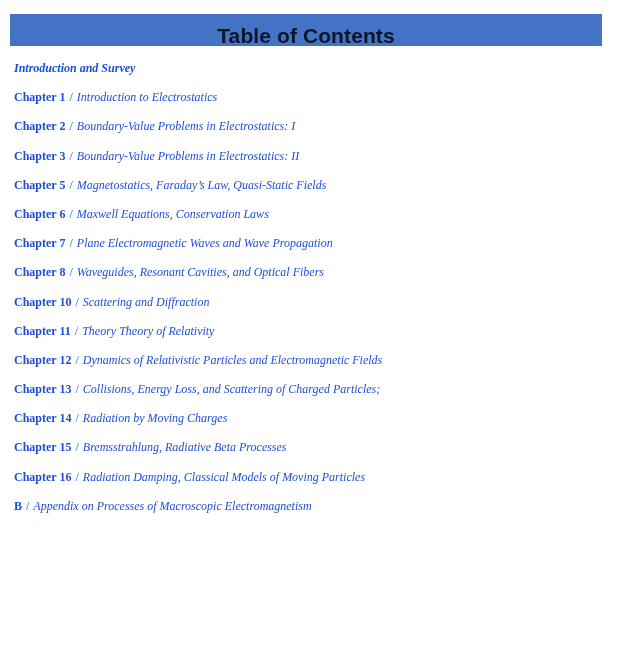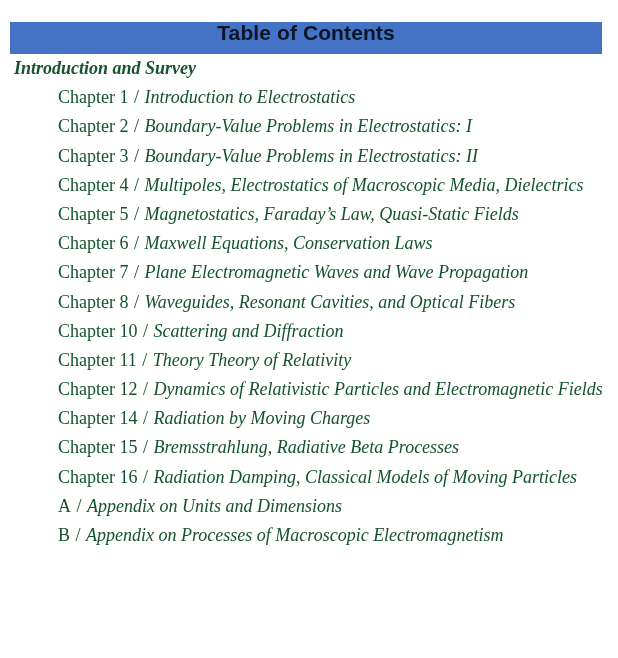--- a/index.html
+++ b/index.html
@@ -25,23 +25,22 @@
 
   
   .toc-header {
     position: absolute;
     left: 10px;
     top: 14px;
     width: 592px;
     height: 32px;
     background: #4472C4;
     display: flex;
-    align-items: flex-start;
+    align-items: flex-end;
     justify-content: center;
-    margin-top: 8px;
   }
   .toc-header-title {
     font-family: "Liberation Sans", "DejaVu Sans", sans-serif;
     font-weight: bold;
     font-size: 21px;
     line-height: 1;
     color: #0d1626;
     letter-spacing: 0.1px;
     white-space: nowrap;
   }
@@ -51,36 +50,35 @@
     position: absolute;
     left: 14px;
     top: 54px;
     width: 592px;
   }
 
   .toc-entry {
     height: 29.2px;
     display: block;
     white-space: nowrap;
-    font-size: 18px;
-    color: #14532d;
+    font-size: 12px;
+    color: #1d4ed8;
     line-height: 29.2px;
   }
 
   
   .toc-entry.part .entry-label {
     font-weight: bold;
     font-style: italic;
   }
 
   
   .entry-num {
-    font-weight: normal;
+    font-weight: bold;
     font-style: normal;
-    margin-left: 44px;
   }
   .entry-sep {
     font-weight: normal;
     font-style: normal;
     padding: 0 1px;
   }
   .entry-title {
     font-style: italic;
     font-weight: normal;
   }
@@ -97,29 +95,28 @@
 
   <div class="toc-header">
     <span class="toc-header-title">Table of Contents</span>
   </div>
 
   <div class="toc-body">
       <div class="toc-entry part"><span class="entry-label">Introduction and Survey</span></div>
       <div class="toc-entry chapter"><span class="entry-num">Chapter 1</span><span class="entry-sep"> / </span><span class="entry-title">Introduction to Electrostatics</span></div>
       <div class="toc-entry chapter"><span class="entry-num">Chapter 2</span><span class="entry-sep"> / </span><span class="entry-title">Boundary-Value Problems in Electrostatics: I</span></div>
       <div class="toc-entry chapter"><span class="entry-num">Chapter 3</span><span class="entry-sep"> / </span><span class="entry-title">Boundary-Value Problems in Electrostatics: II</span></div>
-      <div class="toc-entry chapter"><span class="entry-num">Chapter 4</span><span class="entry-sep"> / </span><span class="entry-title">Multipoles, Electrostatics of Macroscopic Media, Dielectrics</span></div>
       <div class="toc-entry chapter"><span class="entry-num">Chapter 5</span><span class="entry-sep"> / </span><span class="entry-title">Magnetostatics, Faraday’s Law, Quasi-Static Fields</span></div>
       <div class="toc-entry chapter"><span class="entry-num">Chapter 6</span><span class="entry-sep"> / </span><span class="entry-title">Maxwell Equations, Conservation Laws</span></div>
       <div class="toc-entry chapter"><span class="entry-num">Chapter 7</span><span class="entry-sep"> / </span><span class="entry-title">Plane Electromagnetic Waves and Wave Propagation</span></div>
       <div class="toc-entry chapter"><span class="entry-num">Chapter 8</span><span class="entry-sep"> / </span><span class="entry-title">Waveguides, Resonant Cavities, and Optical Fibers</span></div>
       <div class="toc-entry chapter"><span class="entry-num">Chapter 10</span><span class="entry-sep"> / </span><span class="entry-title">Scattering and Diffraction</span></div>
       <div class="toc-entry chapter"><span class="entry-num">Chapter 11</span><span class="entry-sep"> / </span><span class="entry-title">Theory Theory of Relativity</span></div>
       <div class="toc-entry chapter"><span class="entry-num">Chapter 12</span><span class="entry-sep"> / </span><span class="entry-title">Dynamics of Relativistic Particles and Electromagnetic Fields</span></div>
+      <div class="toc-entry chapter"><span class="entry-num">Chapter 13</span><span class="entry-sep"> / </span><span class="entry-title">Collisions, Energy Loss, and Scattering of Charged Particles;</span></div>
       <div class="toc-entry chapter"><span class="entry-num">Chapter 14</span><span class="entry-sep"> / </span><span class="entry-title">Radiation by Moving Charges</span></div>
       <div class="toc-entry chapter"><span class="entry-num">Chapter 15</span><span class="entry-sep"> / </span><span class="entry-title">Bremsstrahlung, Radiative Beta Processes</span></div>
       <div class="toc-entry chapter"><span class="entry-num">Chapter 16</span><span class="entry-sep"> / </span><span class="entry-title">Radiation Damping, Classical Models of Moving Particles</span></div>
-      <div class="toc-entry chapter"><span class="entry-num">A</span><span class="entry-sep"> / </span><span class="entry-title">Appendix on Units and Dimensions</span></div>
       <div class="toc-entry chapter"><span class="entry-num">B</span><span class="entry-sep"> / </span><span class="entry-title">Appendix on Processes of Macroscopic Electromagnetism</span></div>
       <div class="toc-entry plain spaced-before"></div>
     </div>
 
 </div>
 
 </body></html>

